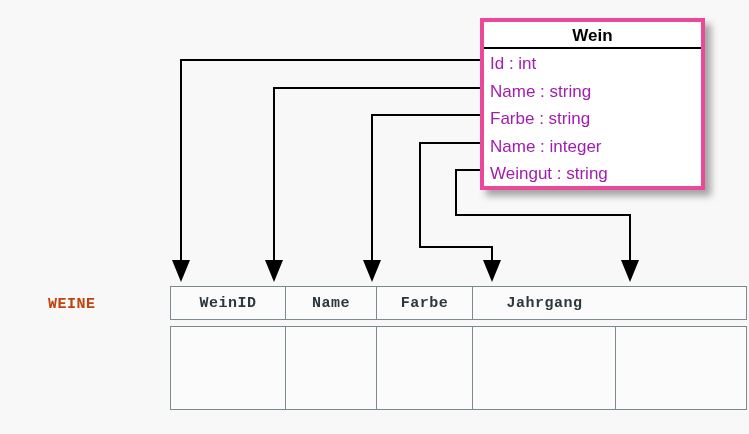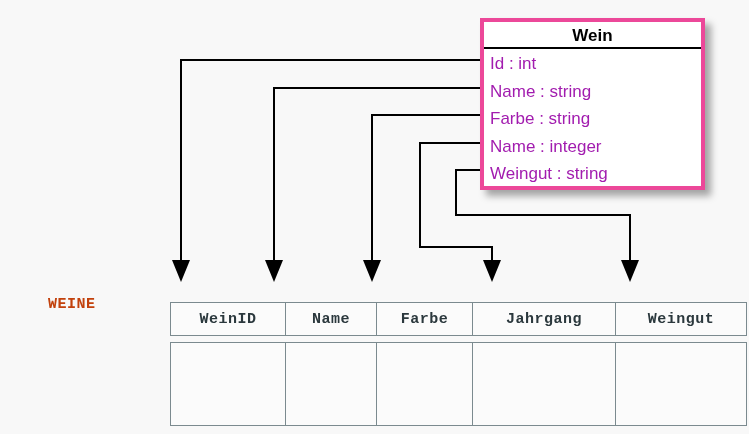--- a/index.html
+++ b/index.html
@@ -75,21 +75,21 @@
     font-family: "Liberation Mono", "DejaVu Sans Mono", monospace;
     font-weight: bold;
     font-size: 15px;
     letter-spacing: 0.5px;
     color: #c2410c;
     z-index: 4;
   }
   #rel-table {
     position: absolute;
     left: 122px;
-    top: 302px;
+    top: 286px;
     z-index: 4;
     padding-left: 48px;
   }
   #header-row {
     display: flex;
     border: 1px solid #7b8a8f;
     box-sizing: border-box;
     background: #fbfbfb;
     height: 34px;
   }
@@ -162,21 +162,20 @@
   </div>
 
   <div id="table-label">WEINE</div>
 
   <div id="rel-table">
     <div id="header-row">
       <div class="hcell" style="width:115px">WeinID</div>
       <div class="hcell" style="width:91px">Name</div>
       <div class="hcell" style="width:96px">Farbe</div>
       <div class="hcell" style="width:143px">Jahrgang</div>
-      <div class="hcell" style="width:130px">Weingut</div>
     </div>
     <div id="body-row">
       <div class="bcell" style="width:115px"></div>
       <div class="bcell" style="width:91px"></div>
       <div class="bcell" style="width:96px"></div>
       <div class="bcell" style="width:143px"></div>
       <div class="bcell" style="width:130px"></div>
     </div>
   </div>
 

